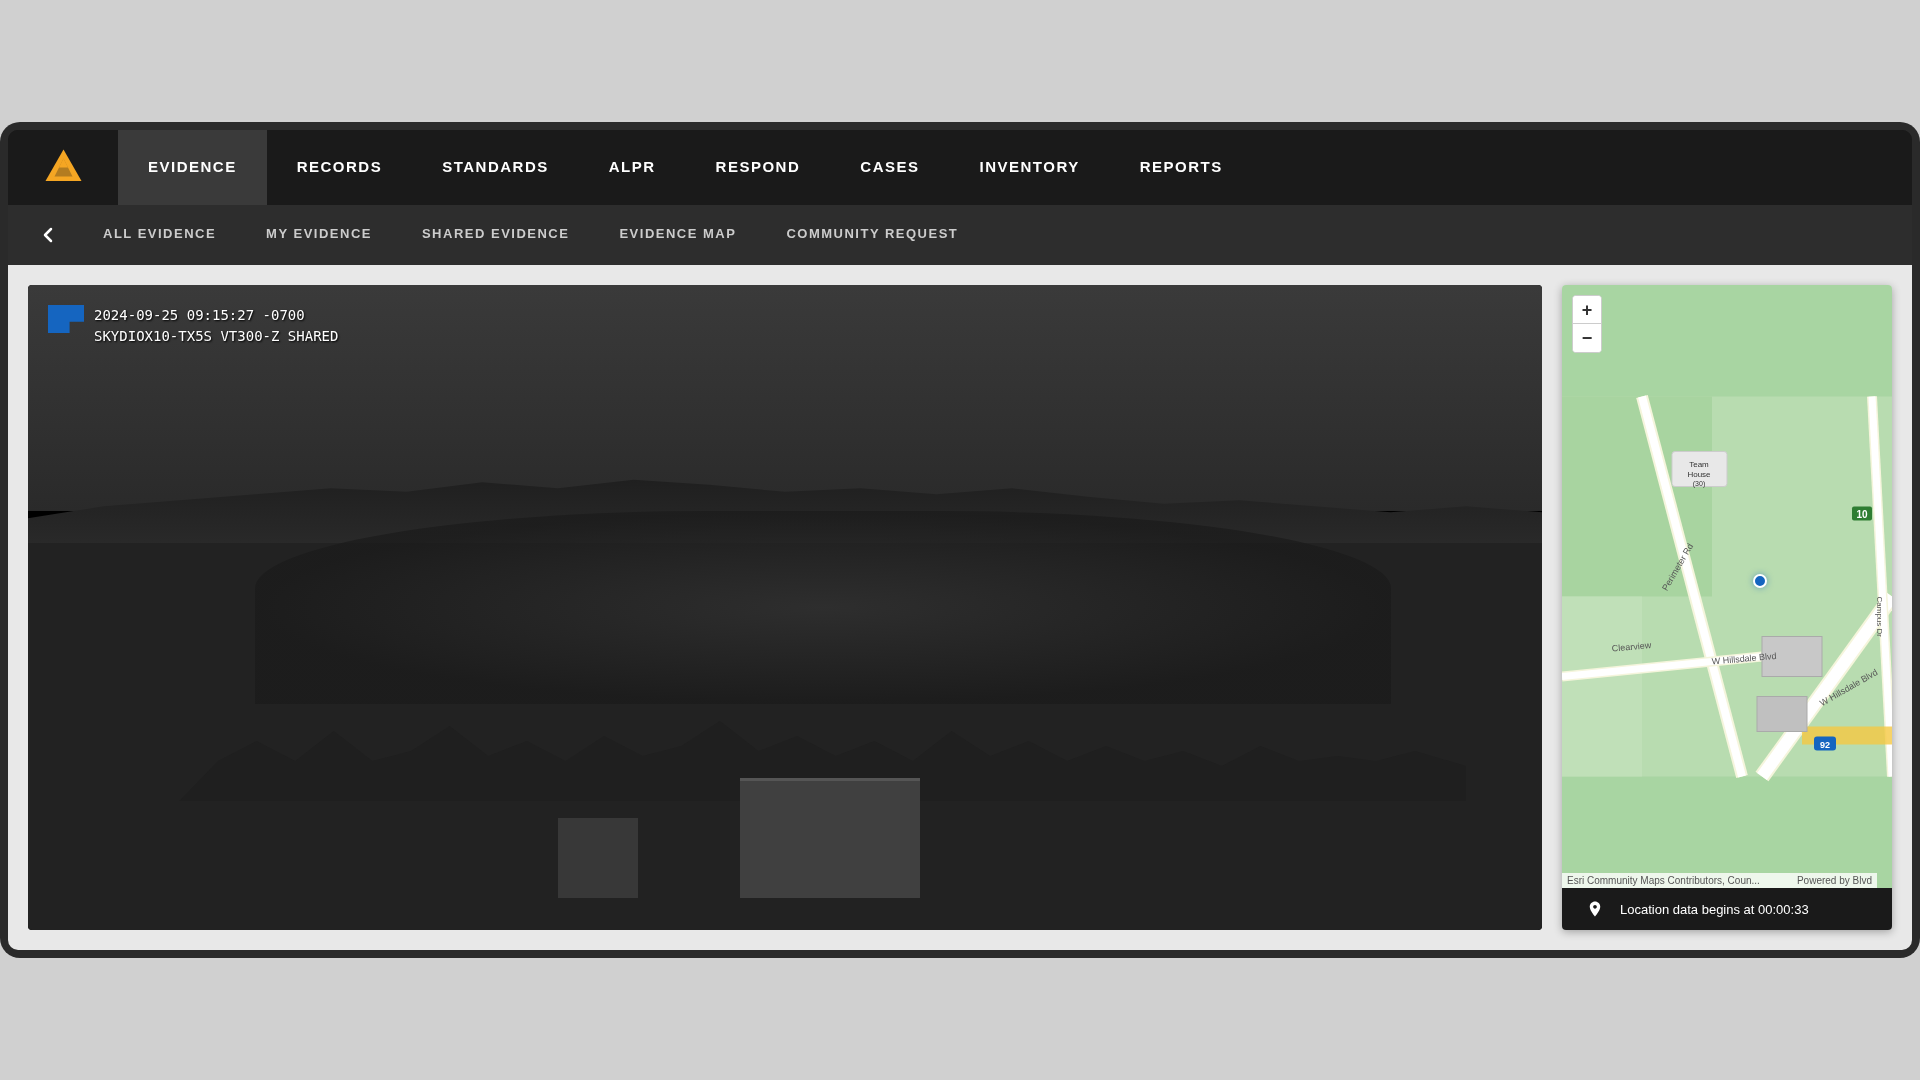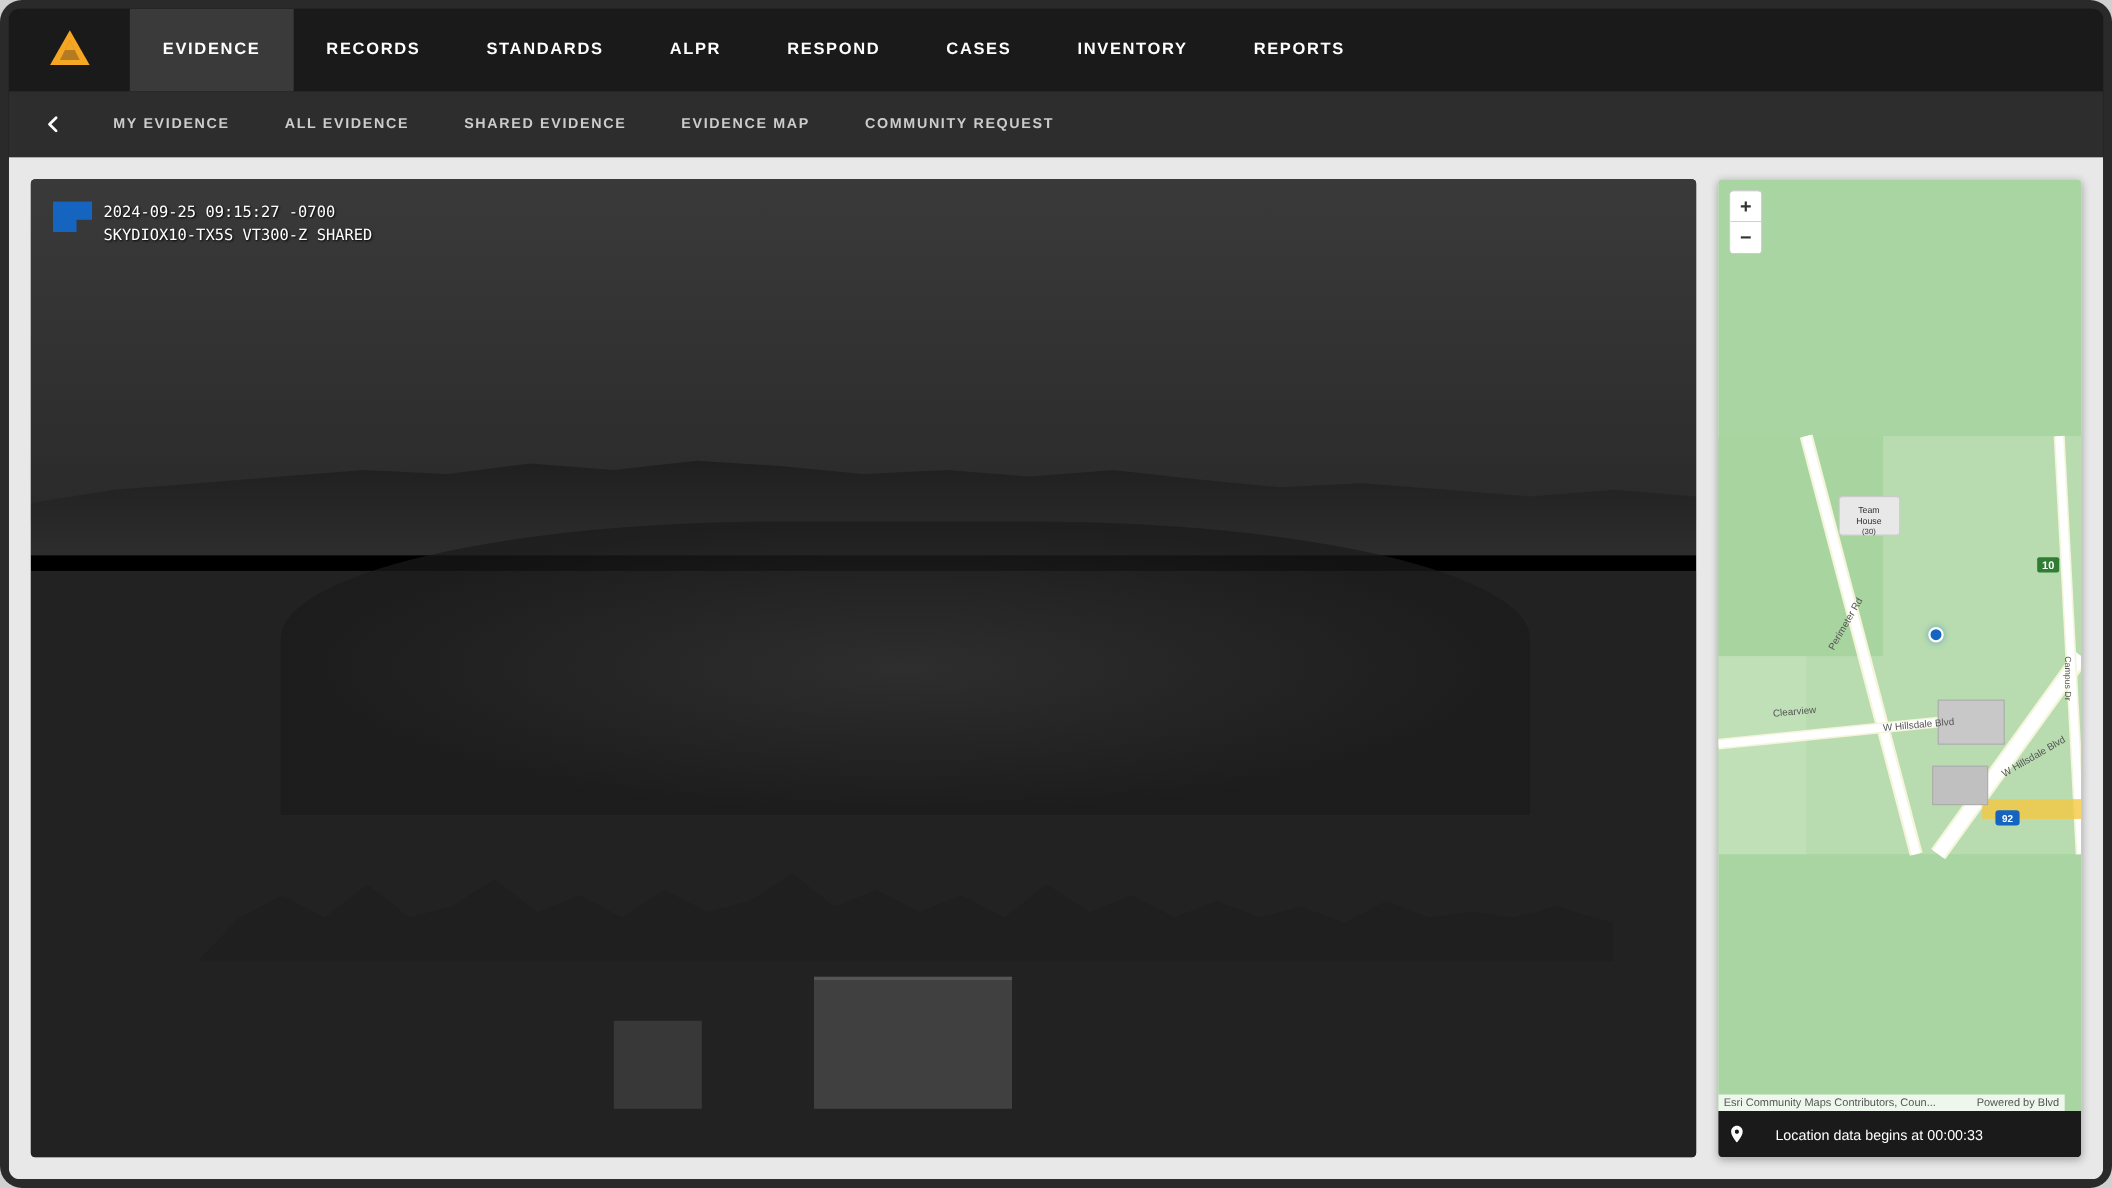--- a/index.html
+++ b/index.html
@@ -8,21 +8,21 @@
       background: #d0d0d0;
       display: flex;
       justify-content: center;
       align-items: center;
       min-height: 100vh;
       font-family: 'Arial', sans-serif;
     }
 
     .laptop-outer {
       width: 1920px;
-      height: 1080px;
+      height: 836px;
       background: #2a2a2a;
       border-radius: 20px;
       position: relative;
       display: flex;
       flex-direction: column;
       overflow: hidden;
     }
 
     .laptop-screen {
       flex: 1;
@@ -225,24 +225,24 @@
       color: #555;
       padding: 2px 5px;
       display: flex;
       justify-content: space-between;
     }
 
     
     .location-bar {
       background: #1a1a1a;
       color: #ffffff;
-      padding: 12px 8px;
-      display: flex;
-      align-items: center;
-      gap: 26px;
+      padding: 12px 24px;
+      display: flex;
+      align-items: center;
+      gap: 16px;
       font-size: 13px;
     }
 
     .location-pin-icon {
       width: 18px;
       height: 18px;
       flex-shrink: 0;
     }
 
     
@@ -370,24 +370,24 @@
       </div>
     </nav>
 
     <nav class="sub-nav">
       <div class="back-btn">
         <svg width="20" height="20" viewBox="0 0 20 20" fill="none" xmlns="http://www.w3.org/2000/svg">
           <polyline points="13,4 7,10 13,16" stroke="#ffffff" stroke-width="2.5" stroke-linecap="round" stroke-linejoin="round" fill="none"></polyline>
         </svg>
       </div>
       <div class="sub-nav-item">
+        <span>ALL EVIDENCE</span>
+      </div>
+      <div class="sub-nav-item">
         <span>MY EVIDENCE</span>
-      </div>
-      <div class="sub-nav-item">
-        <span>ALL EVIDENCE</span>
       </div>
       <div class="sub-nav-item">
         <span>SHARED EVIDENCE</span>
       </div>
       <div class="sub-nav-item">
         <span>EVIDENCE MAP</span>
       </div>
       <div class="sub-nav-item">
         <span>COMMUNITY REQUEST</span>
       </div>

